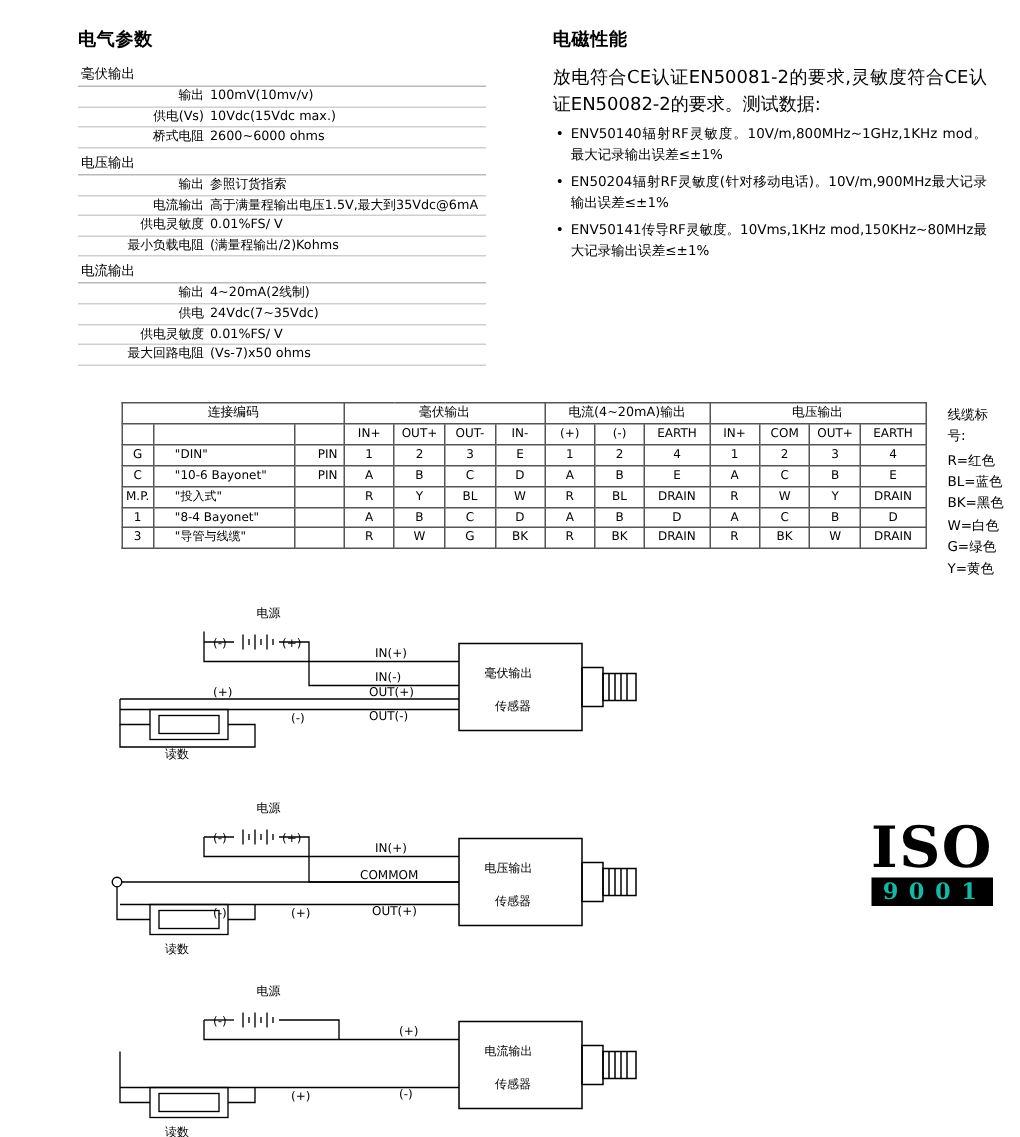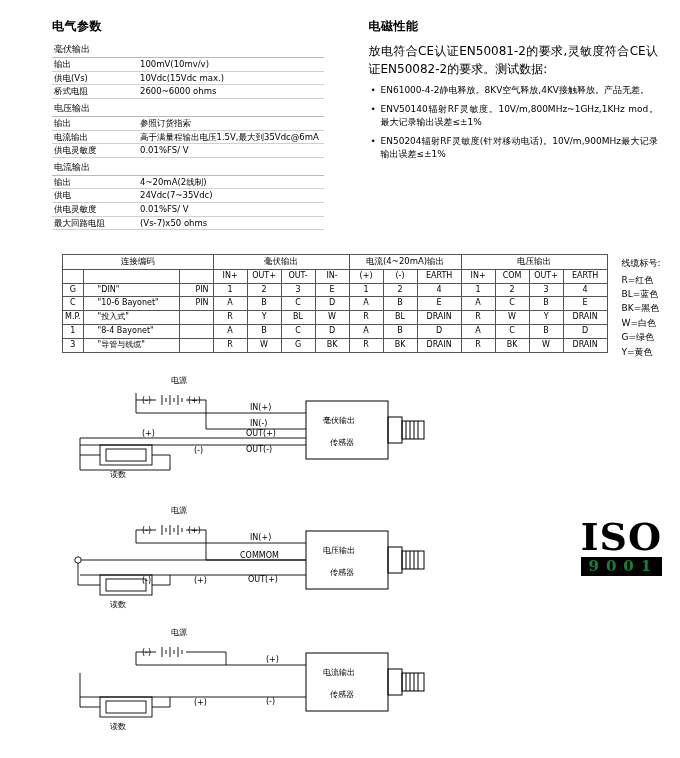--- a/index.html
+++ b/index.html
@@ -42,21 +42,21 @@
     width: 100%;
     border-collapse: collapse;
     font-size: 8.5px;
   }
   table.spec td {
     border-bottom: 1px solid #cfcfcf;
     padding: 1px 2px;
     vertical-align: top;
     line-height: 1.25;
   }
-  table.spec td.k { width: 86px; white-space: nowrap; }
+  table.spec td.k { width: 86px; white-space: nowrap; text-align: right; }
   table.spec td.v { }
 
   
   .para {
     font-size: 12px;
     line-height: 1.5;
     margin: 0 0 6px 0;
     text-align: justify;
   }
   ul.bullets {
@@ -81,20 +81,21 @@
   
   .mid-wrap {
     margin: 22px 0 0 0;
     padding: 0 10px 0 62px;
     display: flex;
     align-items: flex-start;
   }
   table.code {
     border-collapse: collapse;
     font-size: 8px;
+    margin-left: 19px;
   }
   table.code th, table.code td {
     border: 1px solid #555;
     padding: 1px 2px;
     text-align: center;
     line-height: 1.35;
     font-weight: normal;
   }
   table.code th { font-size: 8.5px; }
   table.code td.lbl-a { width: 16px; text-align: center; }
@@ -122,21 +123,21 @@
     font-family: "DejaVu Serif", "Liberation Serif", serif;
   }
   .iso .iso-main {
     font-size: 38px;
     font-weight: bold;
     letter-spacing: 1px;
     line-height: 1;
   }
   .iso .iso-sub {
     background: #000;
-    color: #15803d;
+    color: #14b8a6;
     font-size: 15px;
     font-weight: bold;
     letter-spacing: 7px;
     padding: 0 2px 1px 6px;
     margin-top: 1px;
   }
 
   svg text { font-family: "DejaVu Sans", "Liberation Sans", sans-serif; }
 </style>
 </head>
@@ -176,20 +177,24 @@
           <td class="v">参照订货指索</td>
         </tr>
         <tr>
           <td class="k">电流输出</td>
           <td class="v">高于满量程输出电压1.5V,最大到35Vdc@6mA</td>
         </tr>
         <tr>
           <td class="k">供电灵敏度</td>
           <td class="v">0.01%FS/ V</td>
         </tr>
+        <tr>
+          <td class="k">最小负载电阻</td>
+          <td class="v">(满量程输出/2)Kohms</td>
+        </tr>
       </tbody>
         </table>
     </div>
 
     <div class="spec-group">
       <div class="spec-head">电流输出</div>
       <table class="spec">
         <tbody>
             <tr>
           <td class="k">输出</td>
@@ -209,23 +214,23 @@
         </tr>
       </tbody>
         </table>
     </div>
   </div>
 
   <div class="col-right">
     <div class="sec-title">电磁性能</div>
     <p class="para">放电符合CE认证EN50081-2的要求,灵敏度符合CE认证EN50082-2的要求。测试数据:</p>
     <ul class="bullets">
-      <li>EN61000-4-2静电释放。8KV空气释放,4KV接触释放。产品无差。</li>
       <li>ENV50140辐射RF灵敏度。10V/m,800MHz~1GHz,1KHz mod。最大记录输出误差≤±1%</li>
       <li>EN50204辐射RF灵敏度(针对移动电话)。10V/m,900MHz最大记录输出误差≤±1%</li>
+      <li>ENV50141传导RF灵敏度。10Vms,1KHz mod,150KHz~80MHz最大记录输出误差≤±1%</li>
     </ul>
   </div>
 </div>
 
 <div class="mid-wrap">
   <table class="code">
     <tbody>
         <tr>
       <th colspan="3">连接编码</th>
       <th colspan="4">毫伏输出</th>

